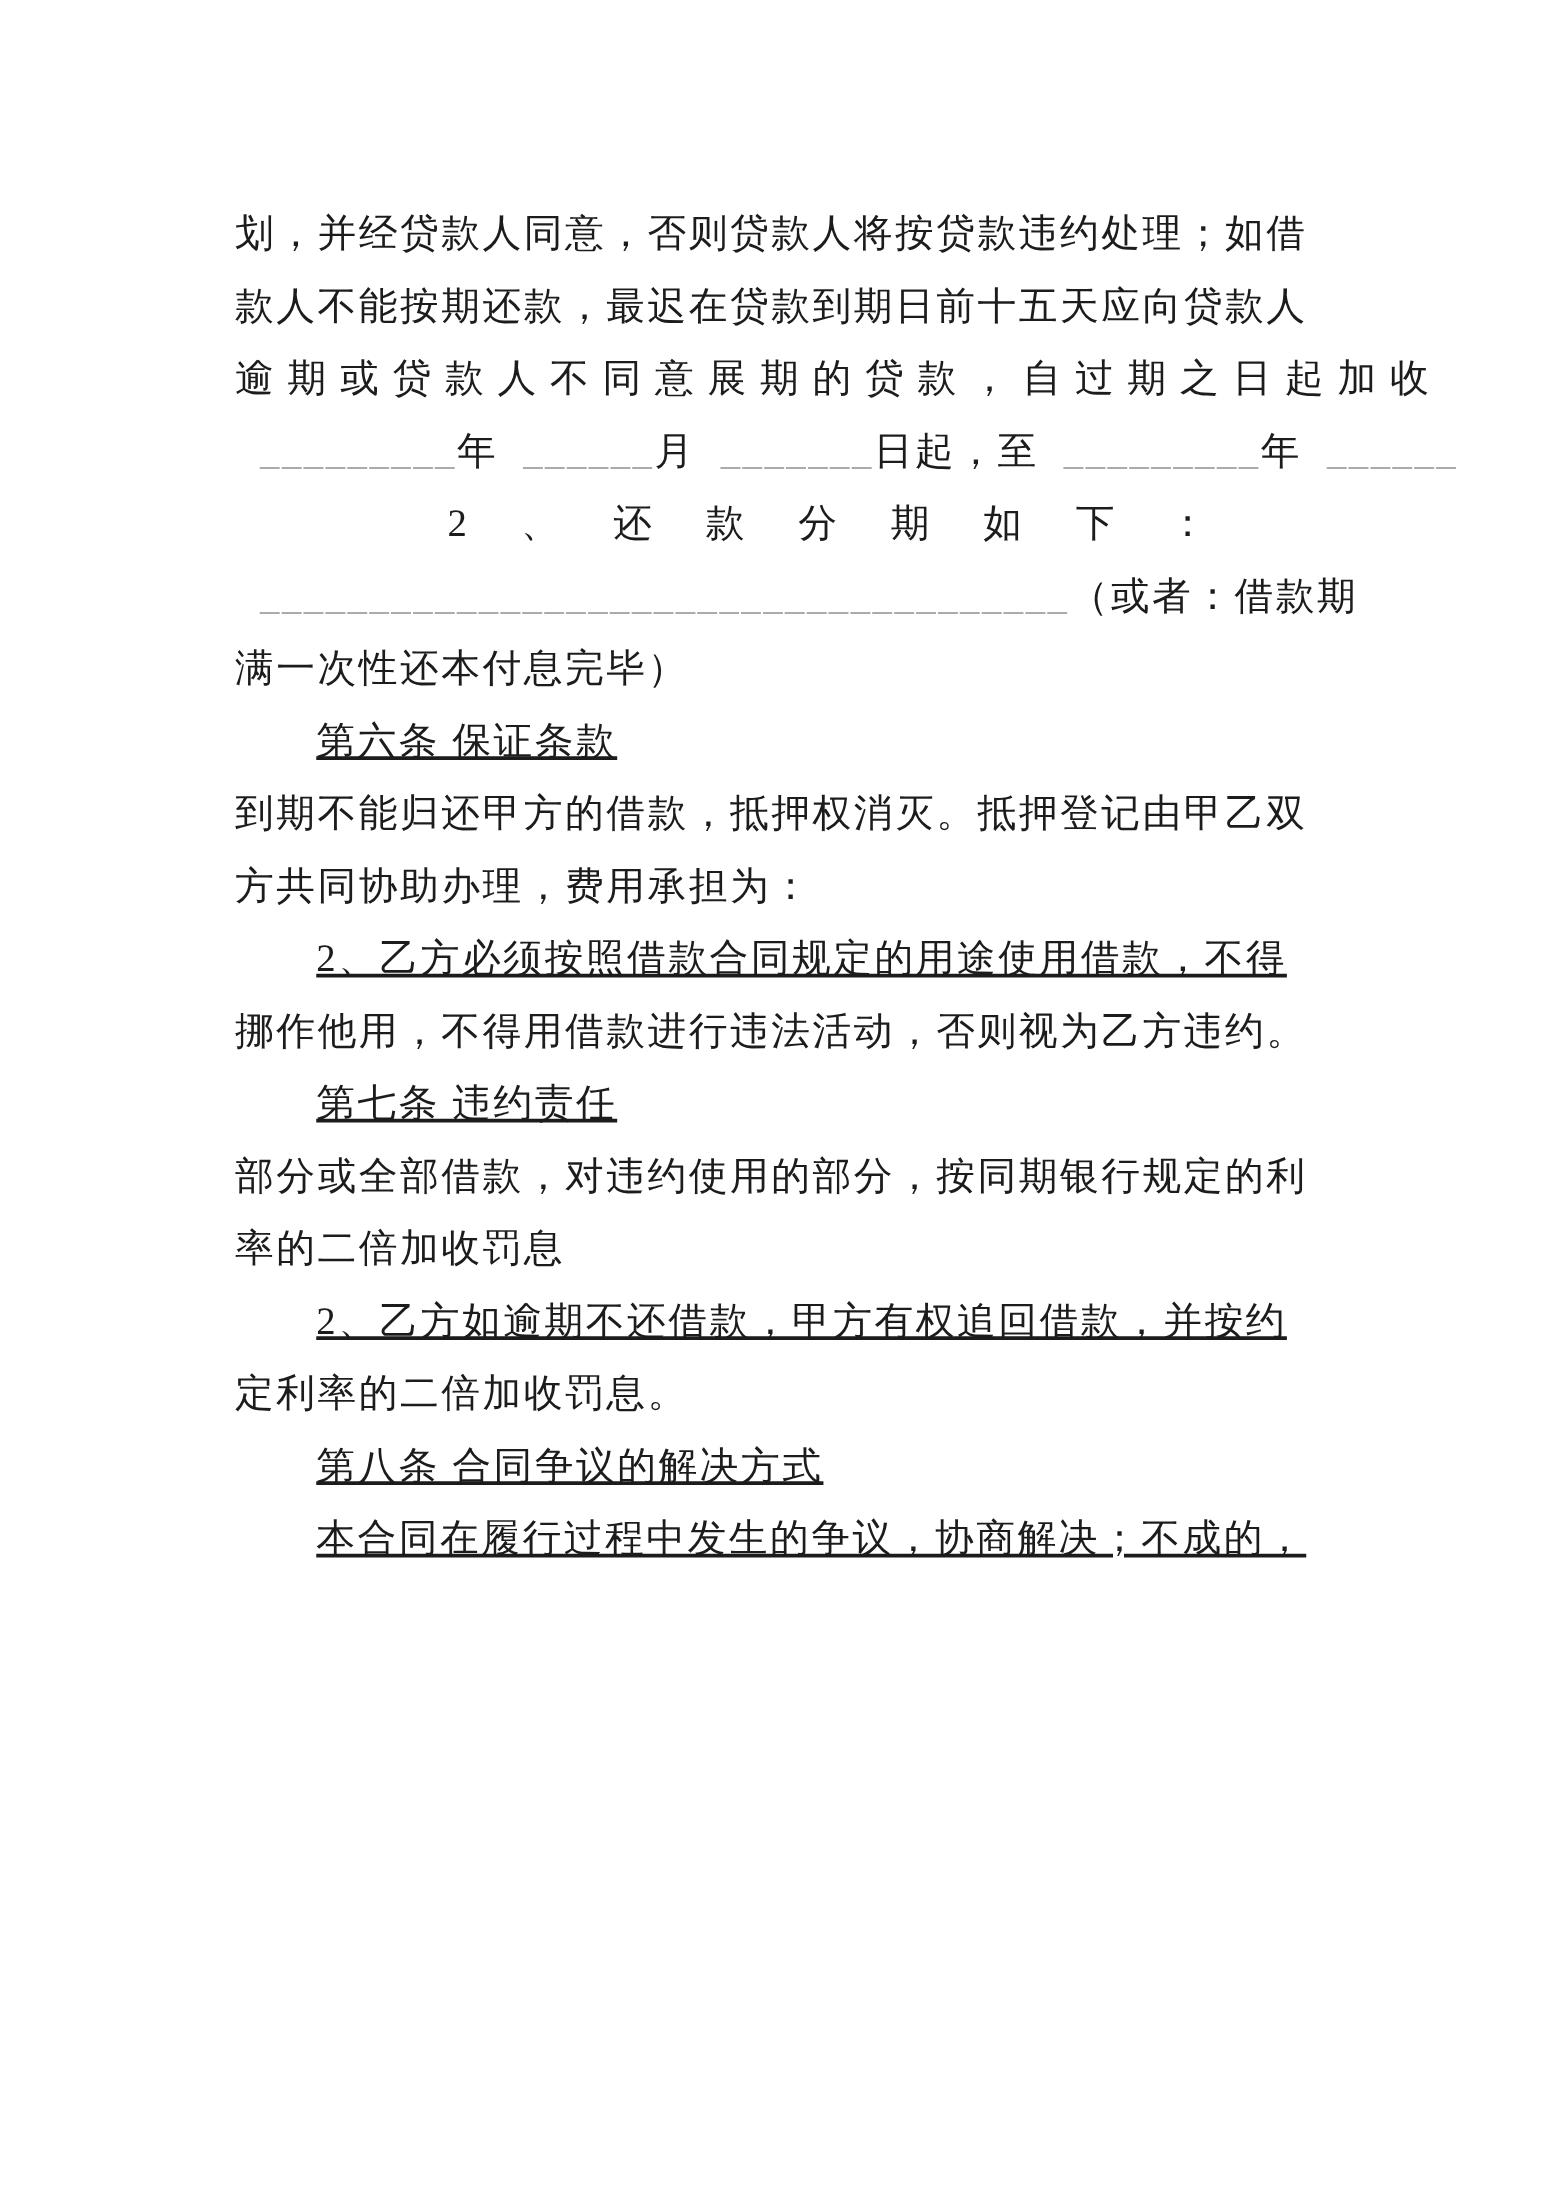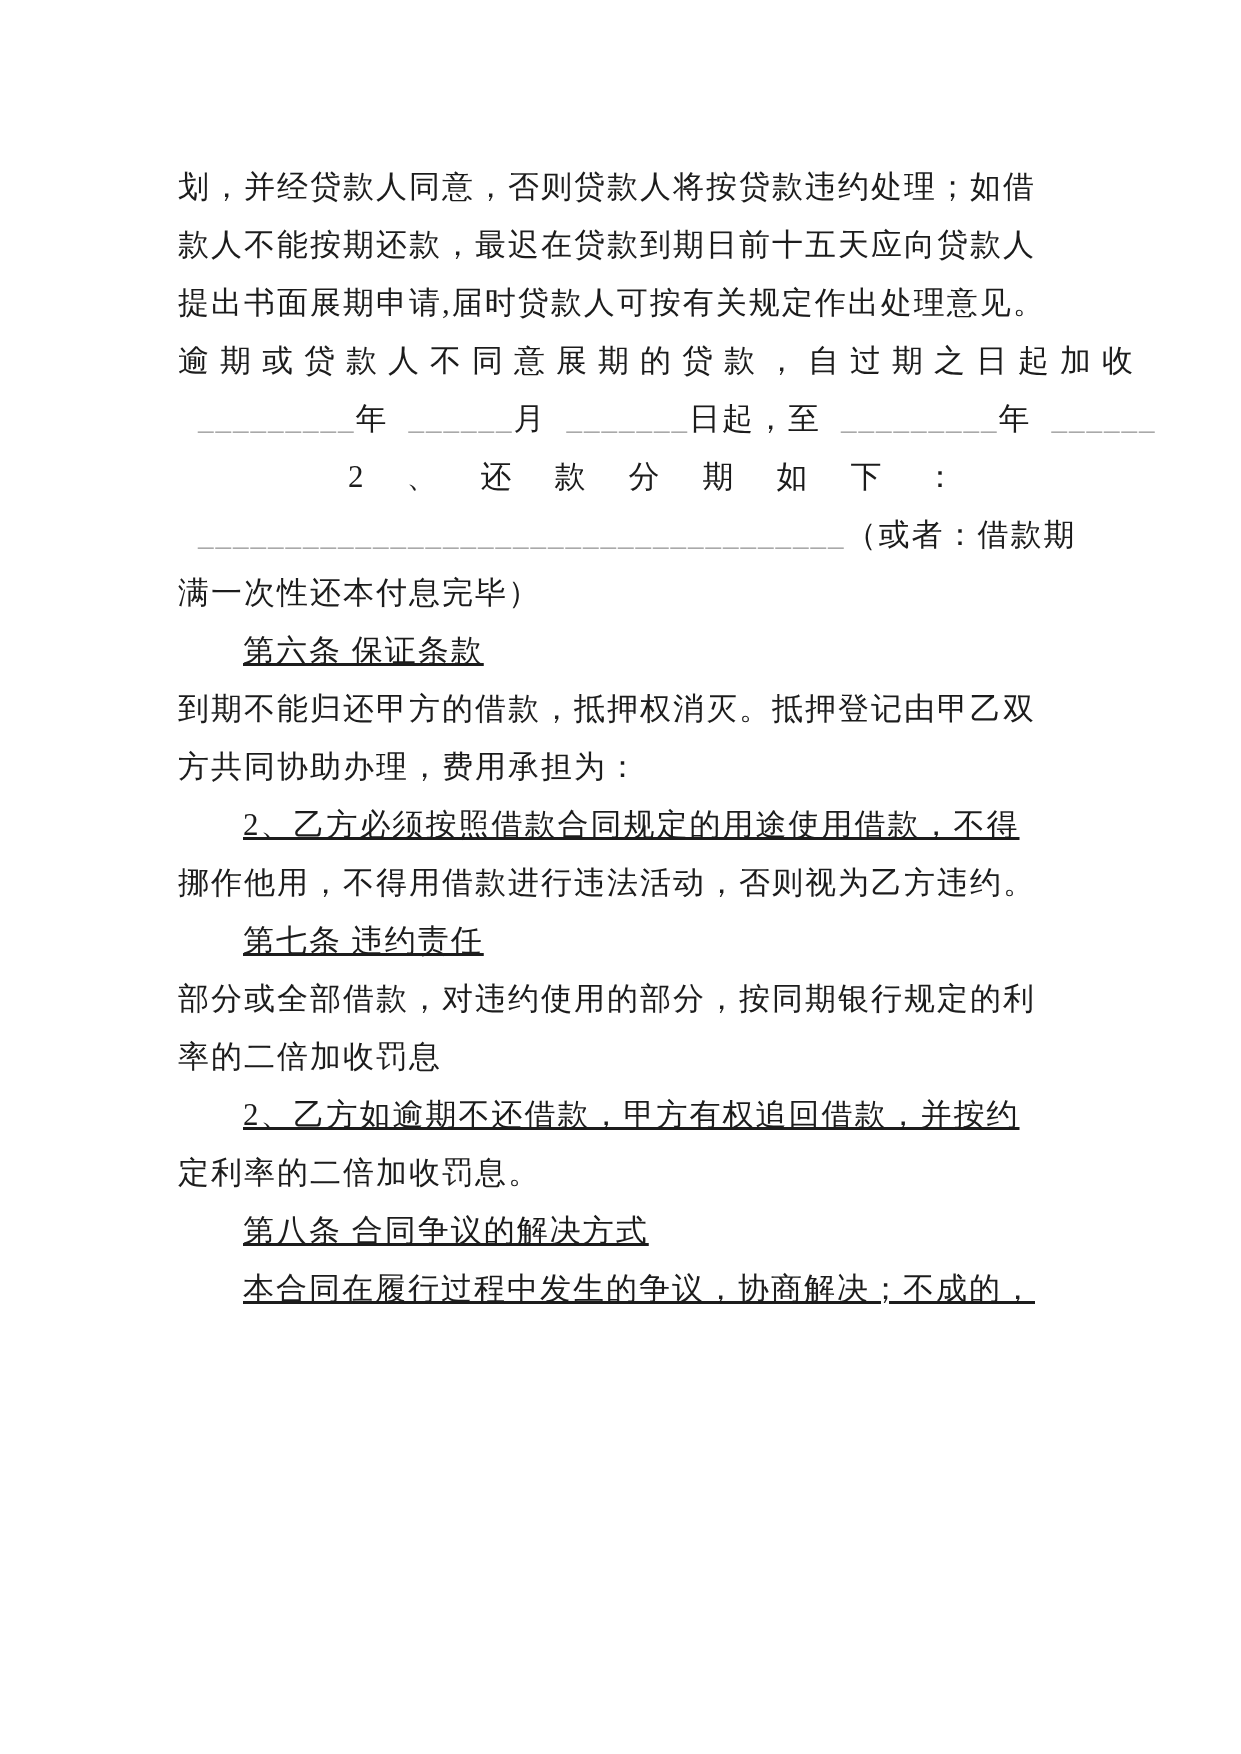--- a/index.html
+++ b/index.html
@@ -7,21 +7,21 @@
     position: relative;
     width: 1241px;
     height: 1754px;
     background: #ffffff;
     overflow: hidden;
     font-family: "Liberation Serif", "DejaVu Serif", serif;
   }
   .content {
     position: absolute;
     top: 158px;
-    left: 178px;
+    left: 188px;
     width: 885px;
   }
   .line {
     font-size: 31px;
     line-height: 58px;
     letter-spacing: 2px;
     color: #1c1c1c;
     white-space: nowrap;
     font-weight: 400;
   }
@@ -33,21 +33,20 @@
 </head>
 <body>
 
 <div class="page">
   <div class="content">
 
     <div class="line"><span>划，并经贷款人同意，否则贷款人将按贷款违约处理；如借</span></div>
 
     <div class="line"><span>款人不能按期还款，最迟在贷款到期日前十五天应向贷款人</span></div>
 
-    <div class="line"><span>提出书面展期申请,届时贷款人可按有关规定作出处理意见。</span></div>
 
     <div class="line spread-md"><span>逾期或贷款人不同意展期的贷款，自过期之日起加收</span></div>
 
     <div class="line"><span class="blank">_________</span><span>年</span><span class="blank">______</span><span>月</span><span class="blank">_______</span><span>日起，至</span><span class="blank">_________</span><span>年</span><span class="blank">______</span></div>
 
 
     <div class="line dist"><span>2、还款分期如下：</span></div>
 
     <div class="line"><span class="blank">_____________________________________</span><span>（或者：借款期</span></div>
 

